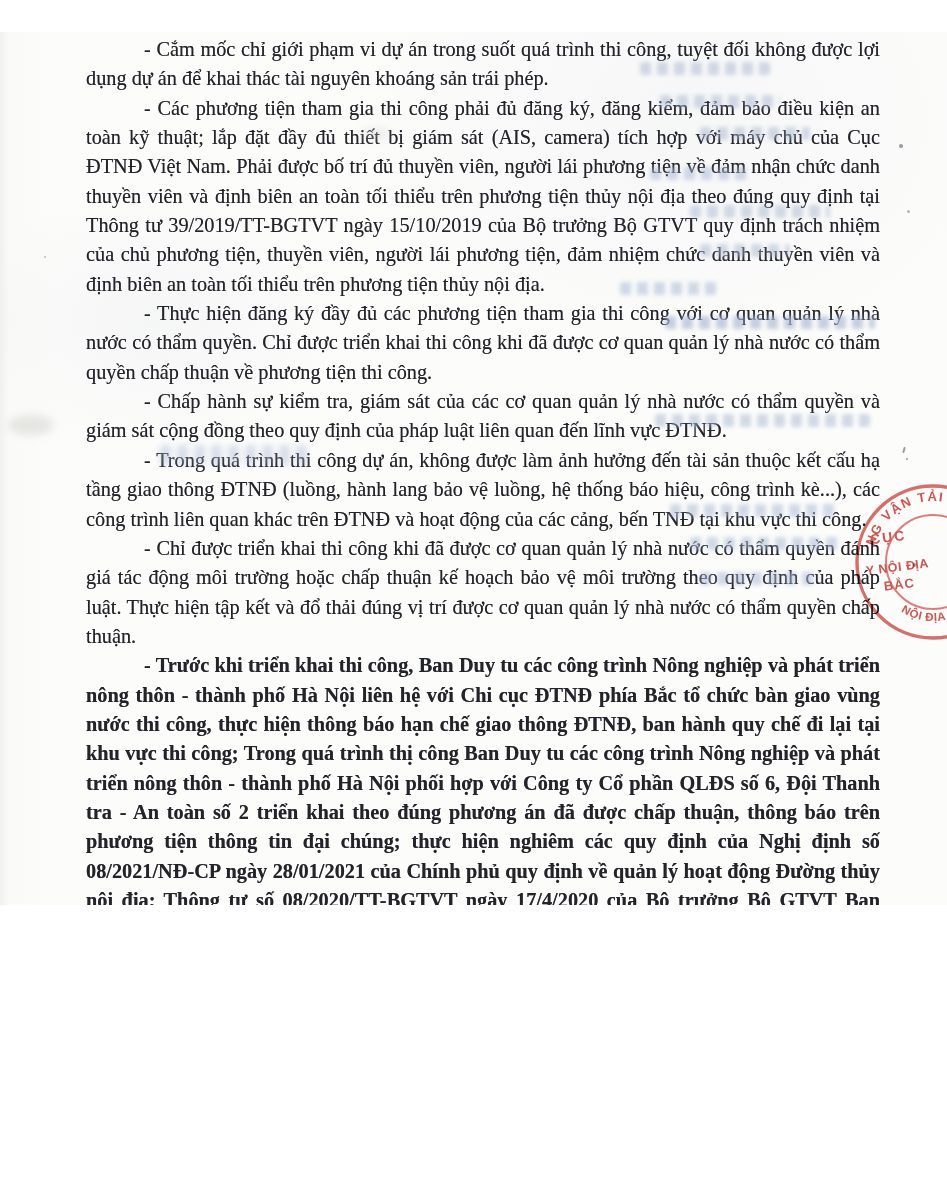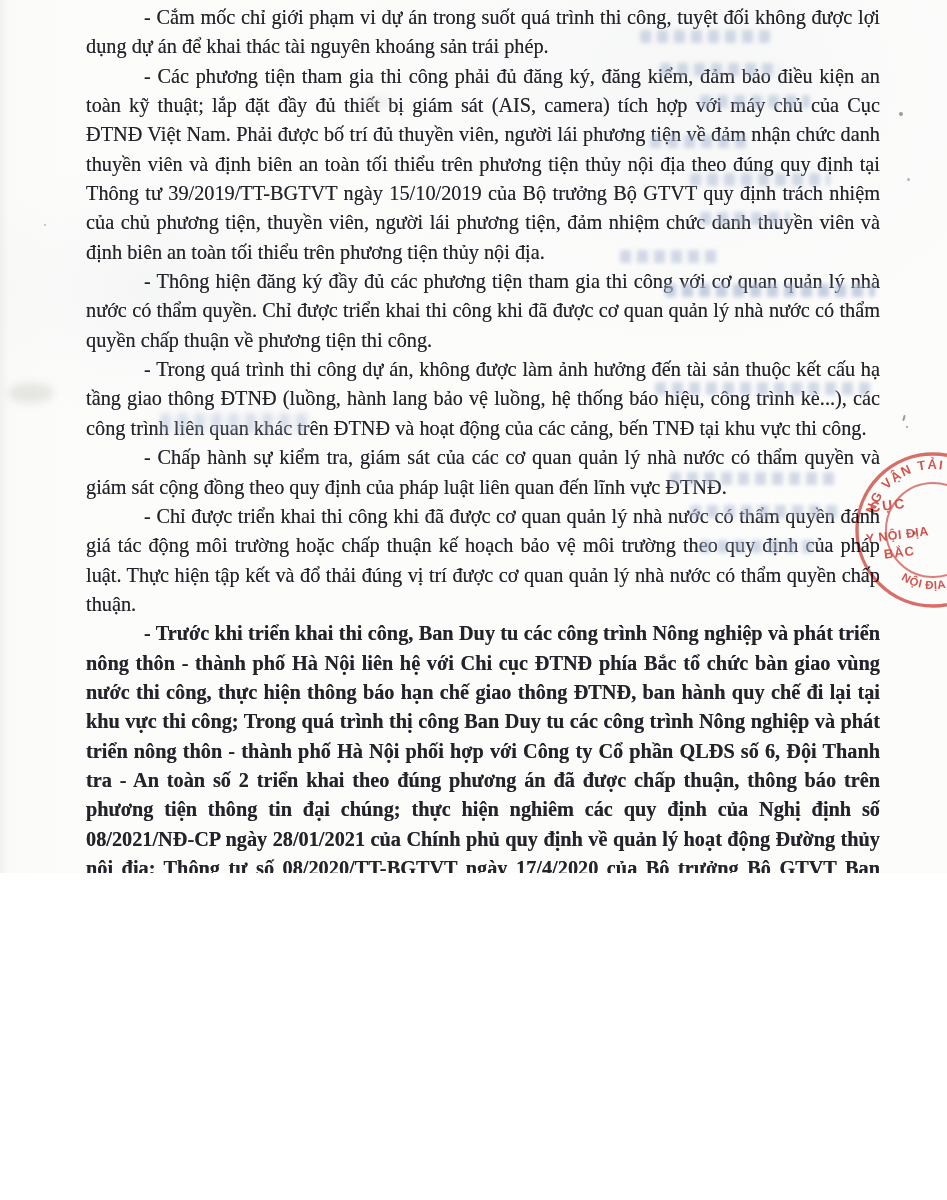--- a/index.html
+++ b/index.html
@@ -5,20 +5,21 @@
   html,body{margin:0;padding:0;}
   body{width:947px;height:1200px;overflow:hidden;background:#ffffff;}
   .page{
     position:relative;width:947px;height:873px;overflow:hidden;
     background:
       radial-gradient(ellipse 320px 220px at 16% 33%, rgba(120,130,150,.05), transparent 60%),
       radial-gradient(ellipse 520px 400px at 72% 10%, rgba(140,150,170,.05), transparent 65%),
       linear-gradient(90deg,#f1f1ef 0px,#fafaf8 9px,#fcfcfb 60px,#fcfcfb 100%),
       #fcfcfb;
     font-family:"Liberation Serif","DejaVu Serif",serif;
+    margin-top:32px;
   }
   .doc-text{
     position:absolute;left:86px;top:3px;width:794px;
     font-size:20.3px;line-height:29.35px;color:#23232a;
     text-align:justify;
     text-shadow:0 0 .5px rgba(30,30,40,.55);
   }
   .doc-text p{margin:0;text-indent:58px;}
   .doc-text p.force-justify-last{text-align-last:justify;font-weight:bold;}
   
@@ -38,23 +39,23 @@
   .stamp-text{font-family:"Liberation Sans","DejaVu Sans",sans-serif;font-weight:bold;fill:#cf3d36;}
 </style>
 </head>
 <body>
 
 <div class="page">
 
   <div class="doc-text">
     <p>- Cắm mốc chỉ giới phạm vi dự án trong suốt quá trình thi công, tuyệt đối không được lợi dụng dự án để khai thác tài nguyên khoáng sản trái phép.</p>
     <p>- Các phương tiện tham gia thi công phải đủ đăng ký, đăng kiểm, đảm bảo điều kiện an toàn kỹ thuật; lắp đặt đầy đủ thiết bị giám sát (AIS, camera) tích hợp với máy chủ của Cục ĐTNĐ Việt Nam. Phải được bố trí đủ thuyền viên, người lái phương tiện về đảm nhận chức danh thuyền viên và định biên an toàn tối thiểu trên phương tiện thủy nội địa theo đúng quy định tại Thông tư 39/2019/TT-BGTVT ngày 15/10/2019 của Bộ trưởng Bộ GTVT quy định trách nhiệm của chủ phương tiện, thuyền viên, người lái phương tiện, đảm nhiệm chức danh thuyền viên và định biên an toàn tối thiểu trên phương tiện thủy nội địa.</p>
-    <p>- Thông hiện đăng ký đầy đủ các phương tiện tham gia thi công với cơ quan quản lý nhà nước có thẩm quyền. Chỉ được triển khai thi công khi đã được cơ quan quản lý nhà nước có thẩm quyền chấp thuận về phương tiện thi công.</p>
+    <p>- Thực hiện đăng ký đầy đủ các phương tiện tham gia thi công với cơ quan quản lý nhà nước có thẩm quyền. Chỉ được triển khai thi công khi đã được cơ quan quản lý nhà nước có thẩm quyền chấp thuận về phương tiện thi công.</p>
+    <p>- Chấp hành sự kiểm tra, giám sát của các cơ quan quản lý nhà nước có thẩm quyền và giám sát cộng đồng theo quy định của pháp luật liên quan đến lĩnh vực ĐTNĐ.</p>
     <p>- Trong quá trình thi công dự án, không được làm ảnh hưởng đến tài sản thuộc kết cấu hạ tầng giao thông ĐTNĐ (luồng, hành lang bảo vệ luồng, hệ thống báo hiệu, công trình kè...), các công trình liên quan khác trên ĐTNĐ và hoạt động của các cảng, bến TNĐ tại khu vực thi công.</p>
-    <p>- Chấp hành sự kiểm tra, giám sát của các cơ quan quản lý nhà nước có thẩm quyền và giám sát cộng đồng theo quy định của pháp luật liên quan đến lĩnh vực ĐTNĐ.</p>
     <p>- Chỉ được triển khai thi công khi đã được cơ quan quản lý nhà nước có thẩm quyền đánh giá tác động môi trường hoặc chấp thuận kế hoạch bảo vệ môi trường theo quy định của pháp luật. Thực hiện tập kết và đổ thải đúng vị trí được cơ quan quản lý nhà nước có thẩm quyền chấp thuận.</p>
     <p class="force-justify-last">- Trước khi triển khai thi công, Ban Duy tu các công trình Nông nghiệp và phát triển nông thôn - thành phố Hà Nội liên hệ với Chi cục ĐTNĐ phía Bắc tổ chức bàn giao vùng nước thi công, thực hiện thông báo hạn chế giao thông ĐTNĐ, ban hành quy chế đi lại tại khu vực thi công; Trong quá trình thị công Ban Duy tu các công trình Nông nghiệp và phát triển nông thôn - thành phố Hà Nội phối hợp với Công ty Cổ phần QLĐS số 6, Đội Thanh tra - An toàn số 2 triển khai theo đúng phương án đã được chấp thuận, thông báo trên phương tiện thông tin đại chúng; thực hiện nghiêm các quy định của Nghị định số 08/2021/NĐ-CP ngày 28/01/2021 của Chính phủ quy định về quản lý hoạt động Đường thủy nội địa; Thông tư số 08/2020/TT-BGTVT ngày 17/4/2020 của Bộ trưởng Bộ GTVT Ban hành quy chuẩn kỹ thuật Quốc gia về báo hiệu Đường thủy nội địa Việt Nam; Quyết định số 919/QĐ-CĐTNĐ ngày 21/8/2020 của Cục trưởng Cục ĐTNĐ Việt Nam về việc công bố Tiêu chuẩn cơ sở 01:2020/CĐTNĐ bố trí báo hiệu ĐTNĐ; Thông tư số 40/2010/TT-BGTVT ngày 31/12/2010 của Bộ trưởng Bộ GTVT quy định về công tác điều tiết khống chế ĐBGT và chống va trôi trên ĐTNĐ; Thông tư số 30/2017/TT-BGTVT ngày 07/9/2017 của Bộ trưởng Bộ GTVT sửa đổi, bổ sung một số điều của Thông tư 40/2010/TT-BGTVT ngày 31/12/2010 quy định về công tác điều tiết khống chế ĐBGT và chống va trôi trên ĐTNĐ; Trước khi nghiệm thu hoàn thành công trình đưa vào sử dụng</p>
   </div>
 
   <div class="ghost" style="left:640px;top:30px;width:130px;"></div>
   <div class="ghost" style="left:660px;top:63px;width:120px;"></div>
   <div class="ghost" style="left:700px;top:95px;width:110px;"></div>
   <div class="ghost" style="left:650px;top:135px;width:100px;"></div>
   <div class="ghost" style="left:690px;top:173px;width:140px;"></div>
   <div class="ghost" style="left:700px;top:212px;width:90px;"></div>

